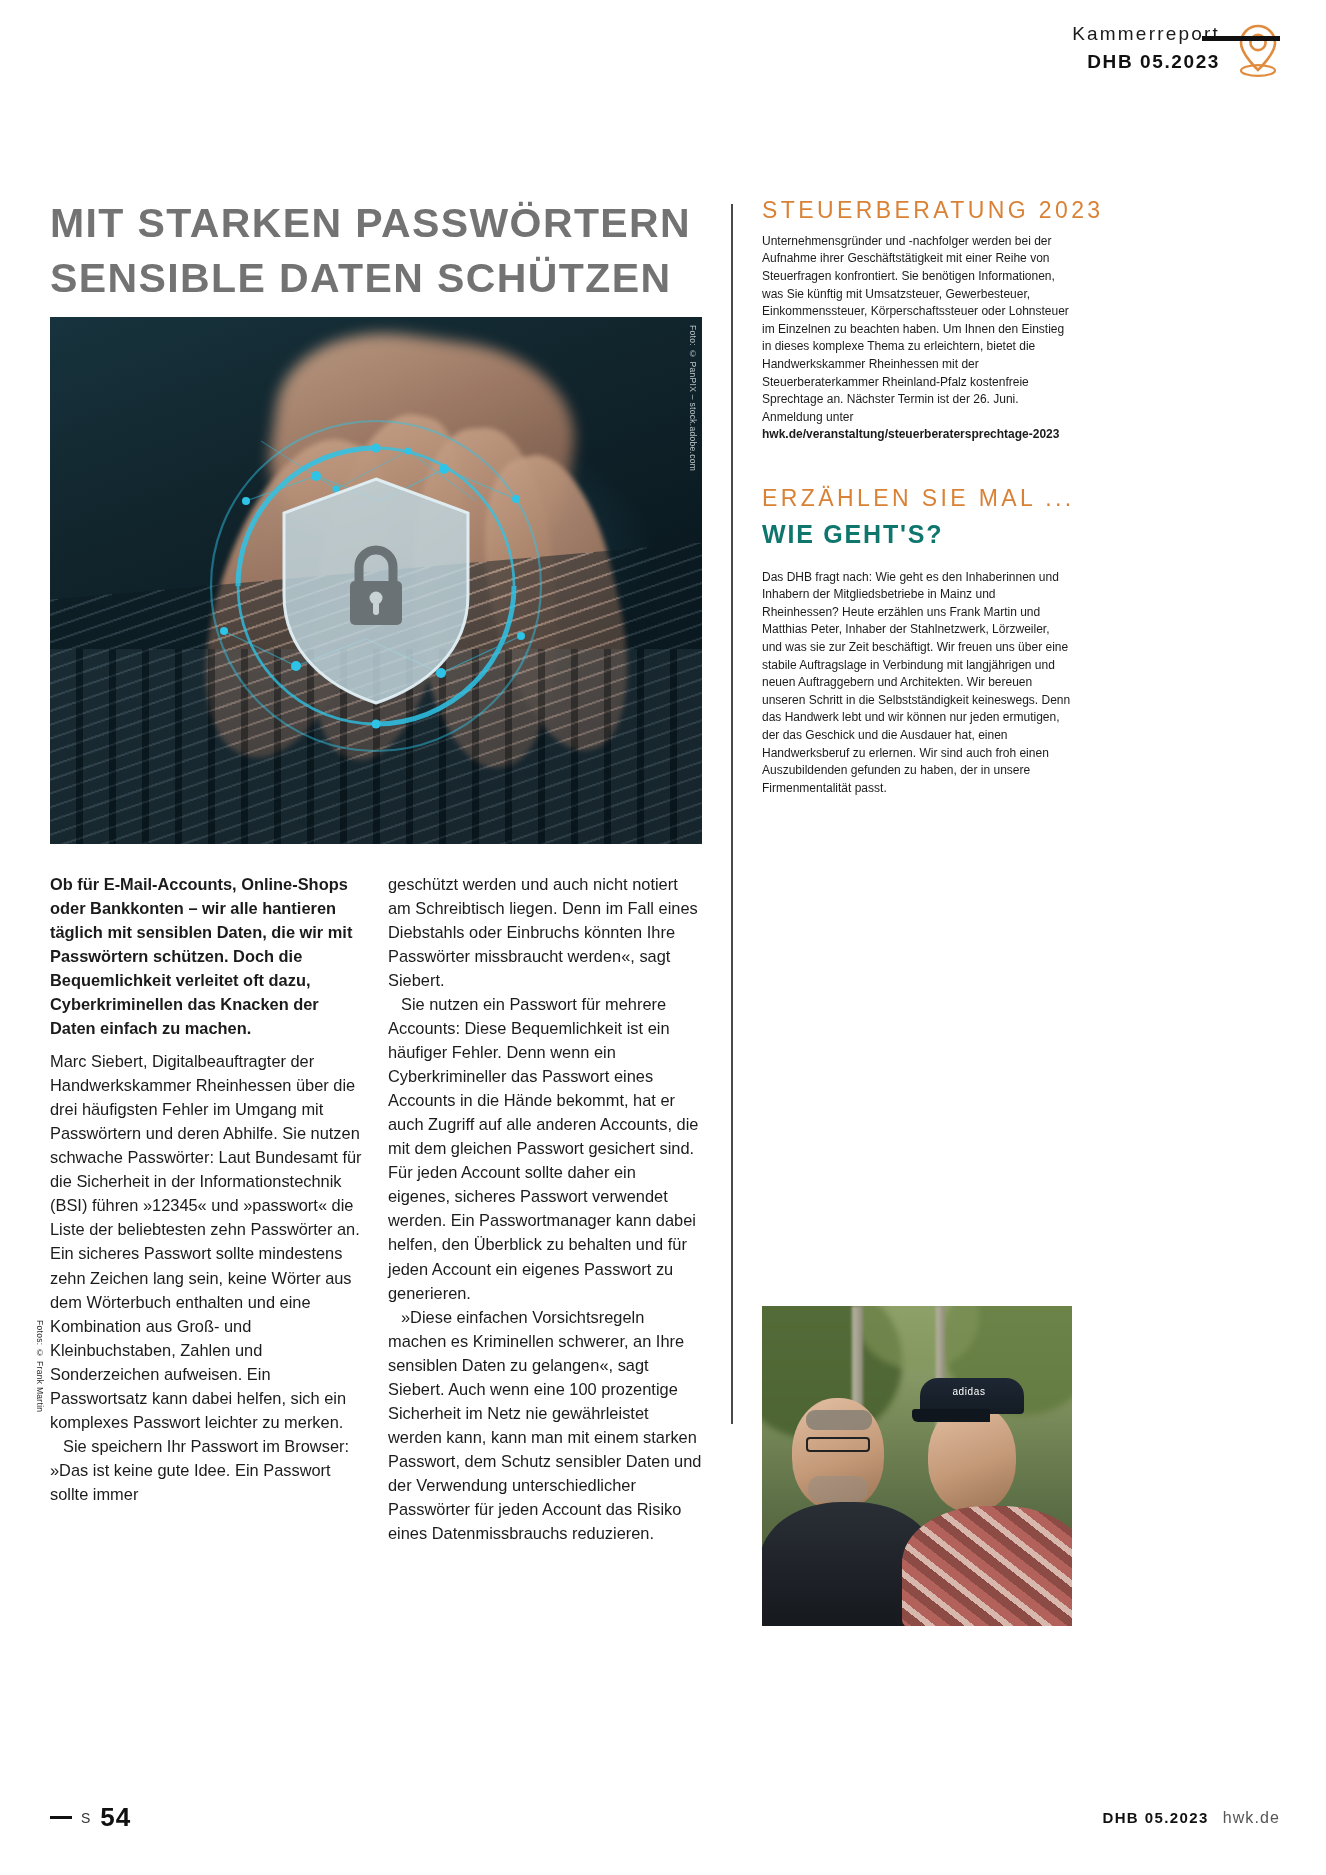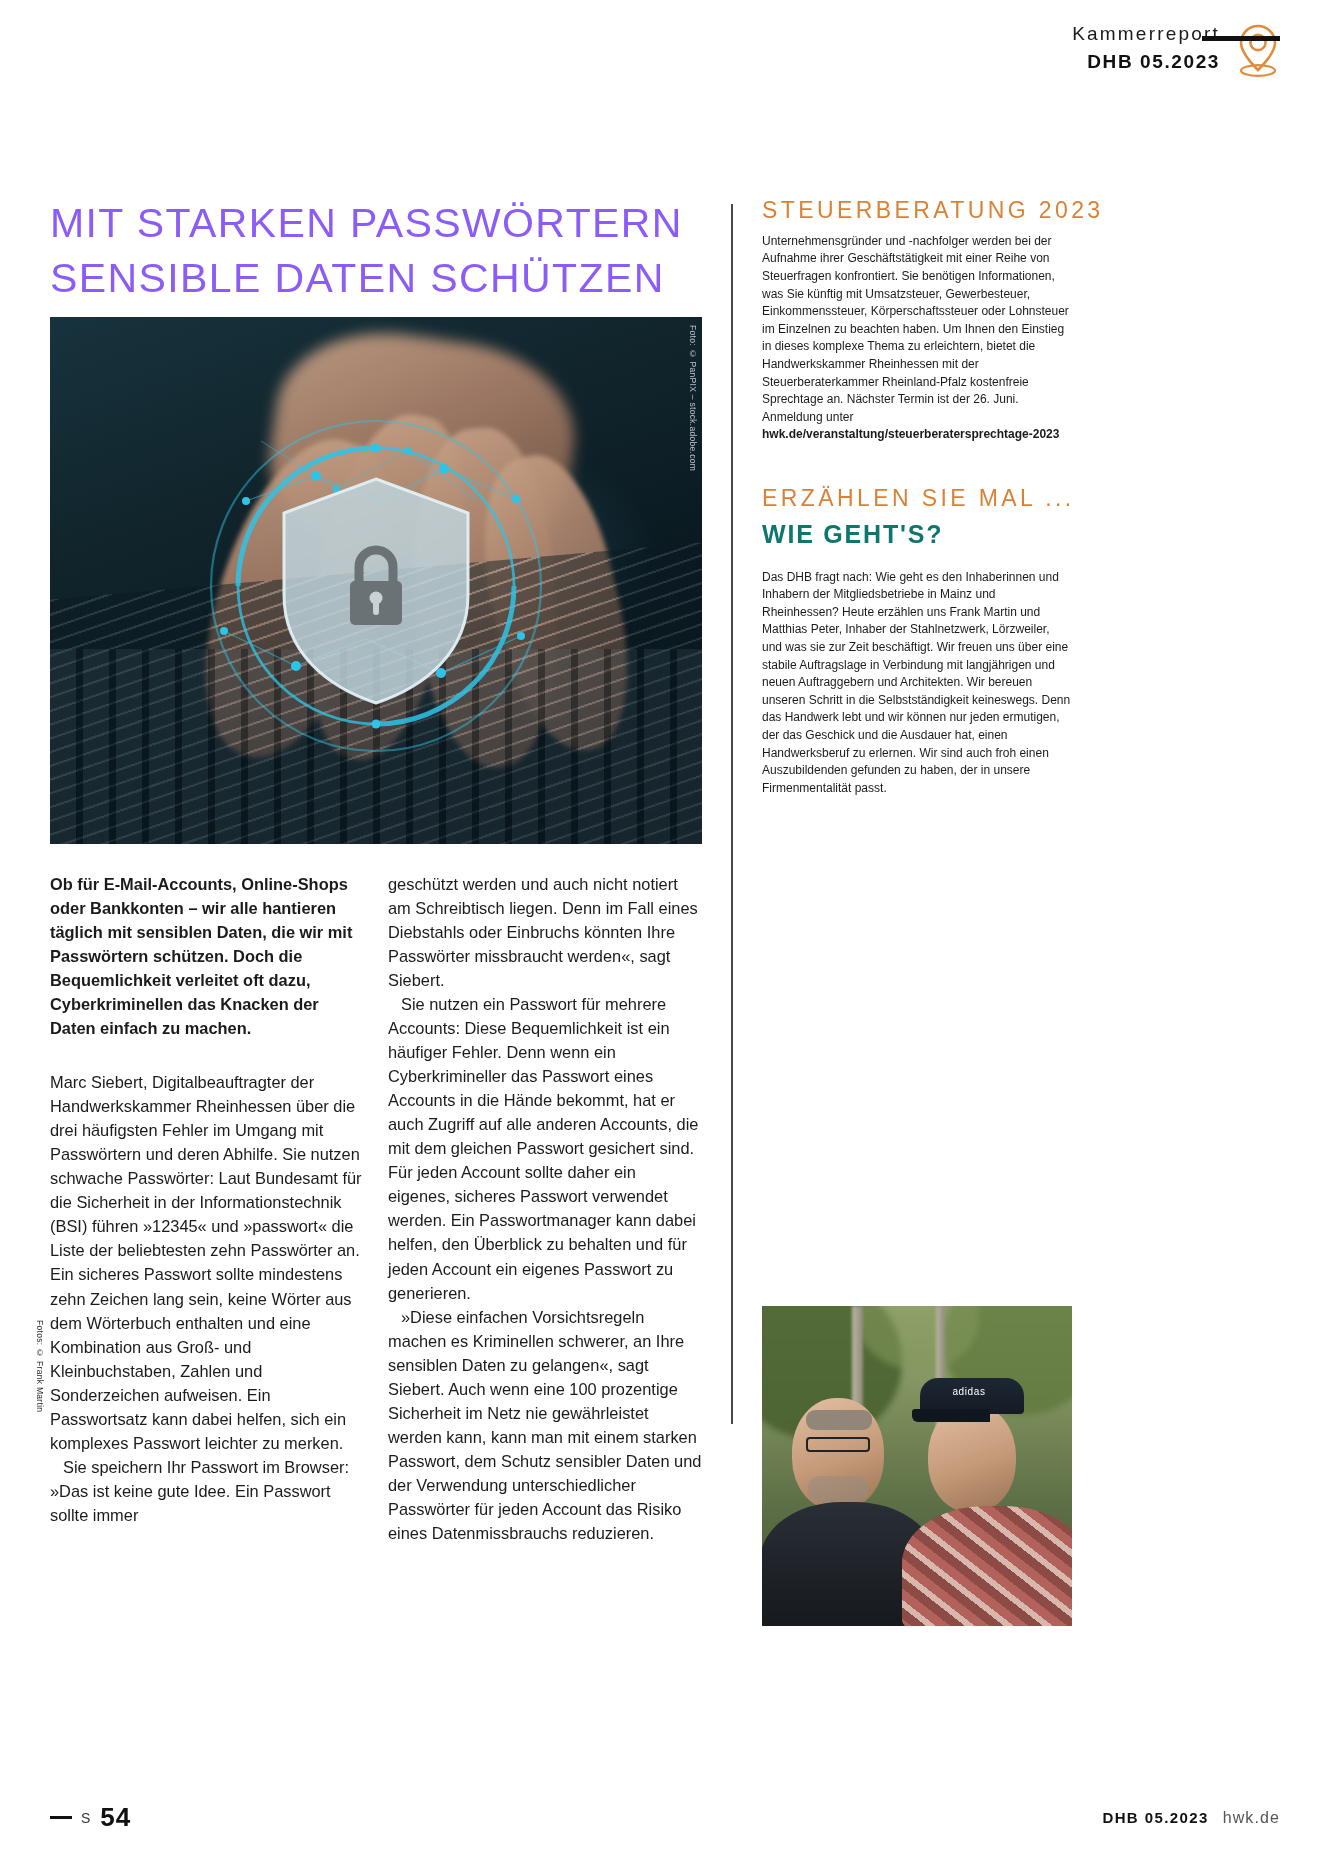--- a/index.html
+++ b/index.html
@@ -65,22 +65,22 @@
     position: absolute;
     left: 50px;
     top: 196px;
     width: 1228px;
   }
 
   .headline {
     font-size: 41px;
     line-height: 1.33;
     letter-spacing: 1.4px;
-    color: #8b5cf6;
-    font-weight: 400;
+    color: #737373;
+    font-weight: 700;
     font-stretch: condensed;
     width: 660px;
   }
   .headline span { display: block; }
 
   
   .vrule {
     position: absolute;
     background: #4a4a4a;
     width: 1.5px;
@@ -173,21 +173,21 @@
   .col p {
     font-size: 16.4px;
     line-height: 1.465;
     color: #1b1b1b;
     text-align: left;
     font-stretch: condensed;
   }
   .col p.lead { font-weight: 700; }
   .col p.indent { text-indent: 13px; }
   .col p + p { margin-top: 0; }
-  .col p.gap { margin-top: 30px; }
+  .col p.gap { margin-top: 9px; }
 
   
   .sidebar {
     position: absolute;
     left: 712px;
     top: 0;
     width: 310px;
   }
   .kicker {
     font-size: 23px;

